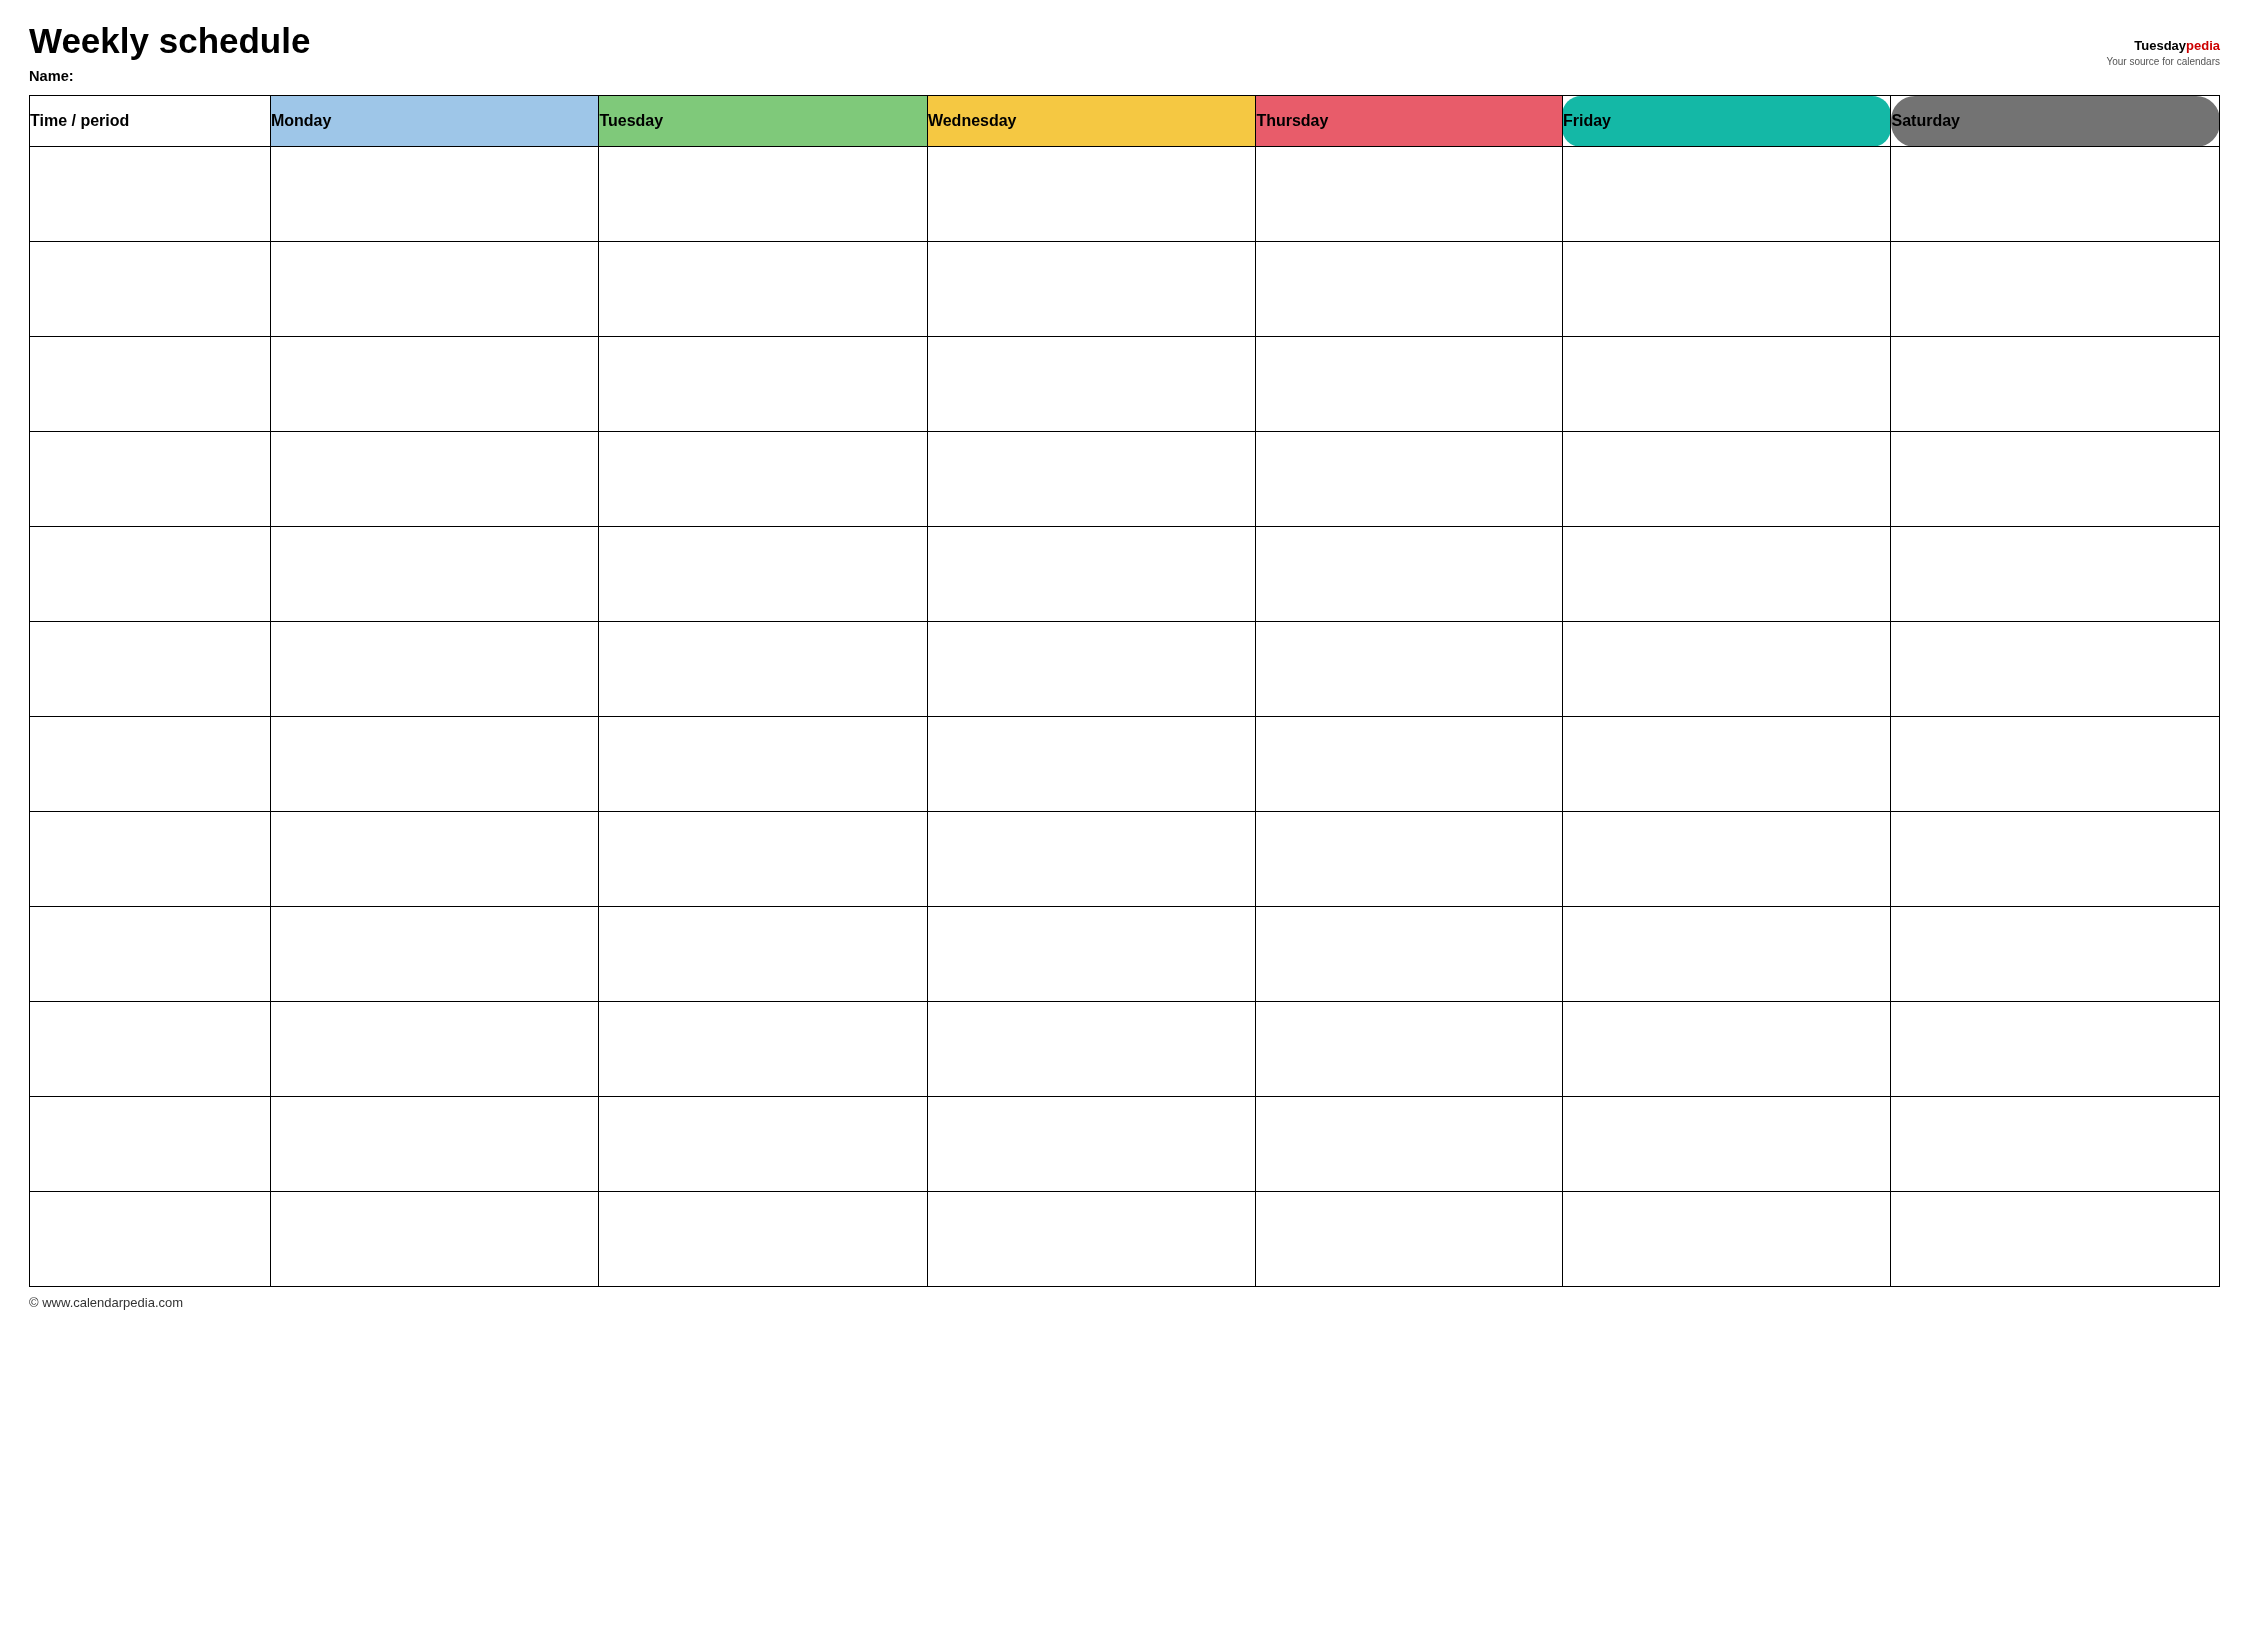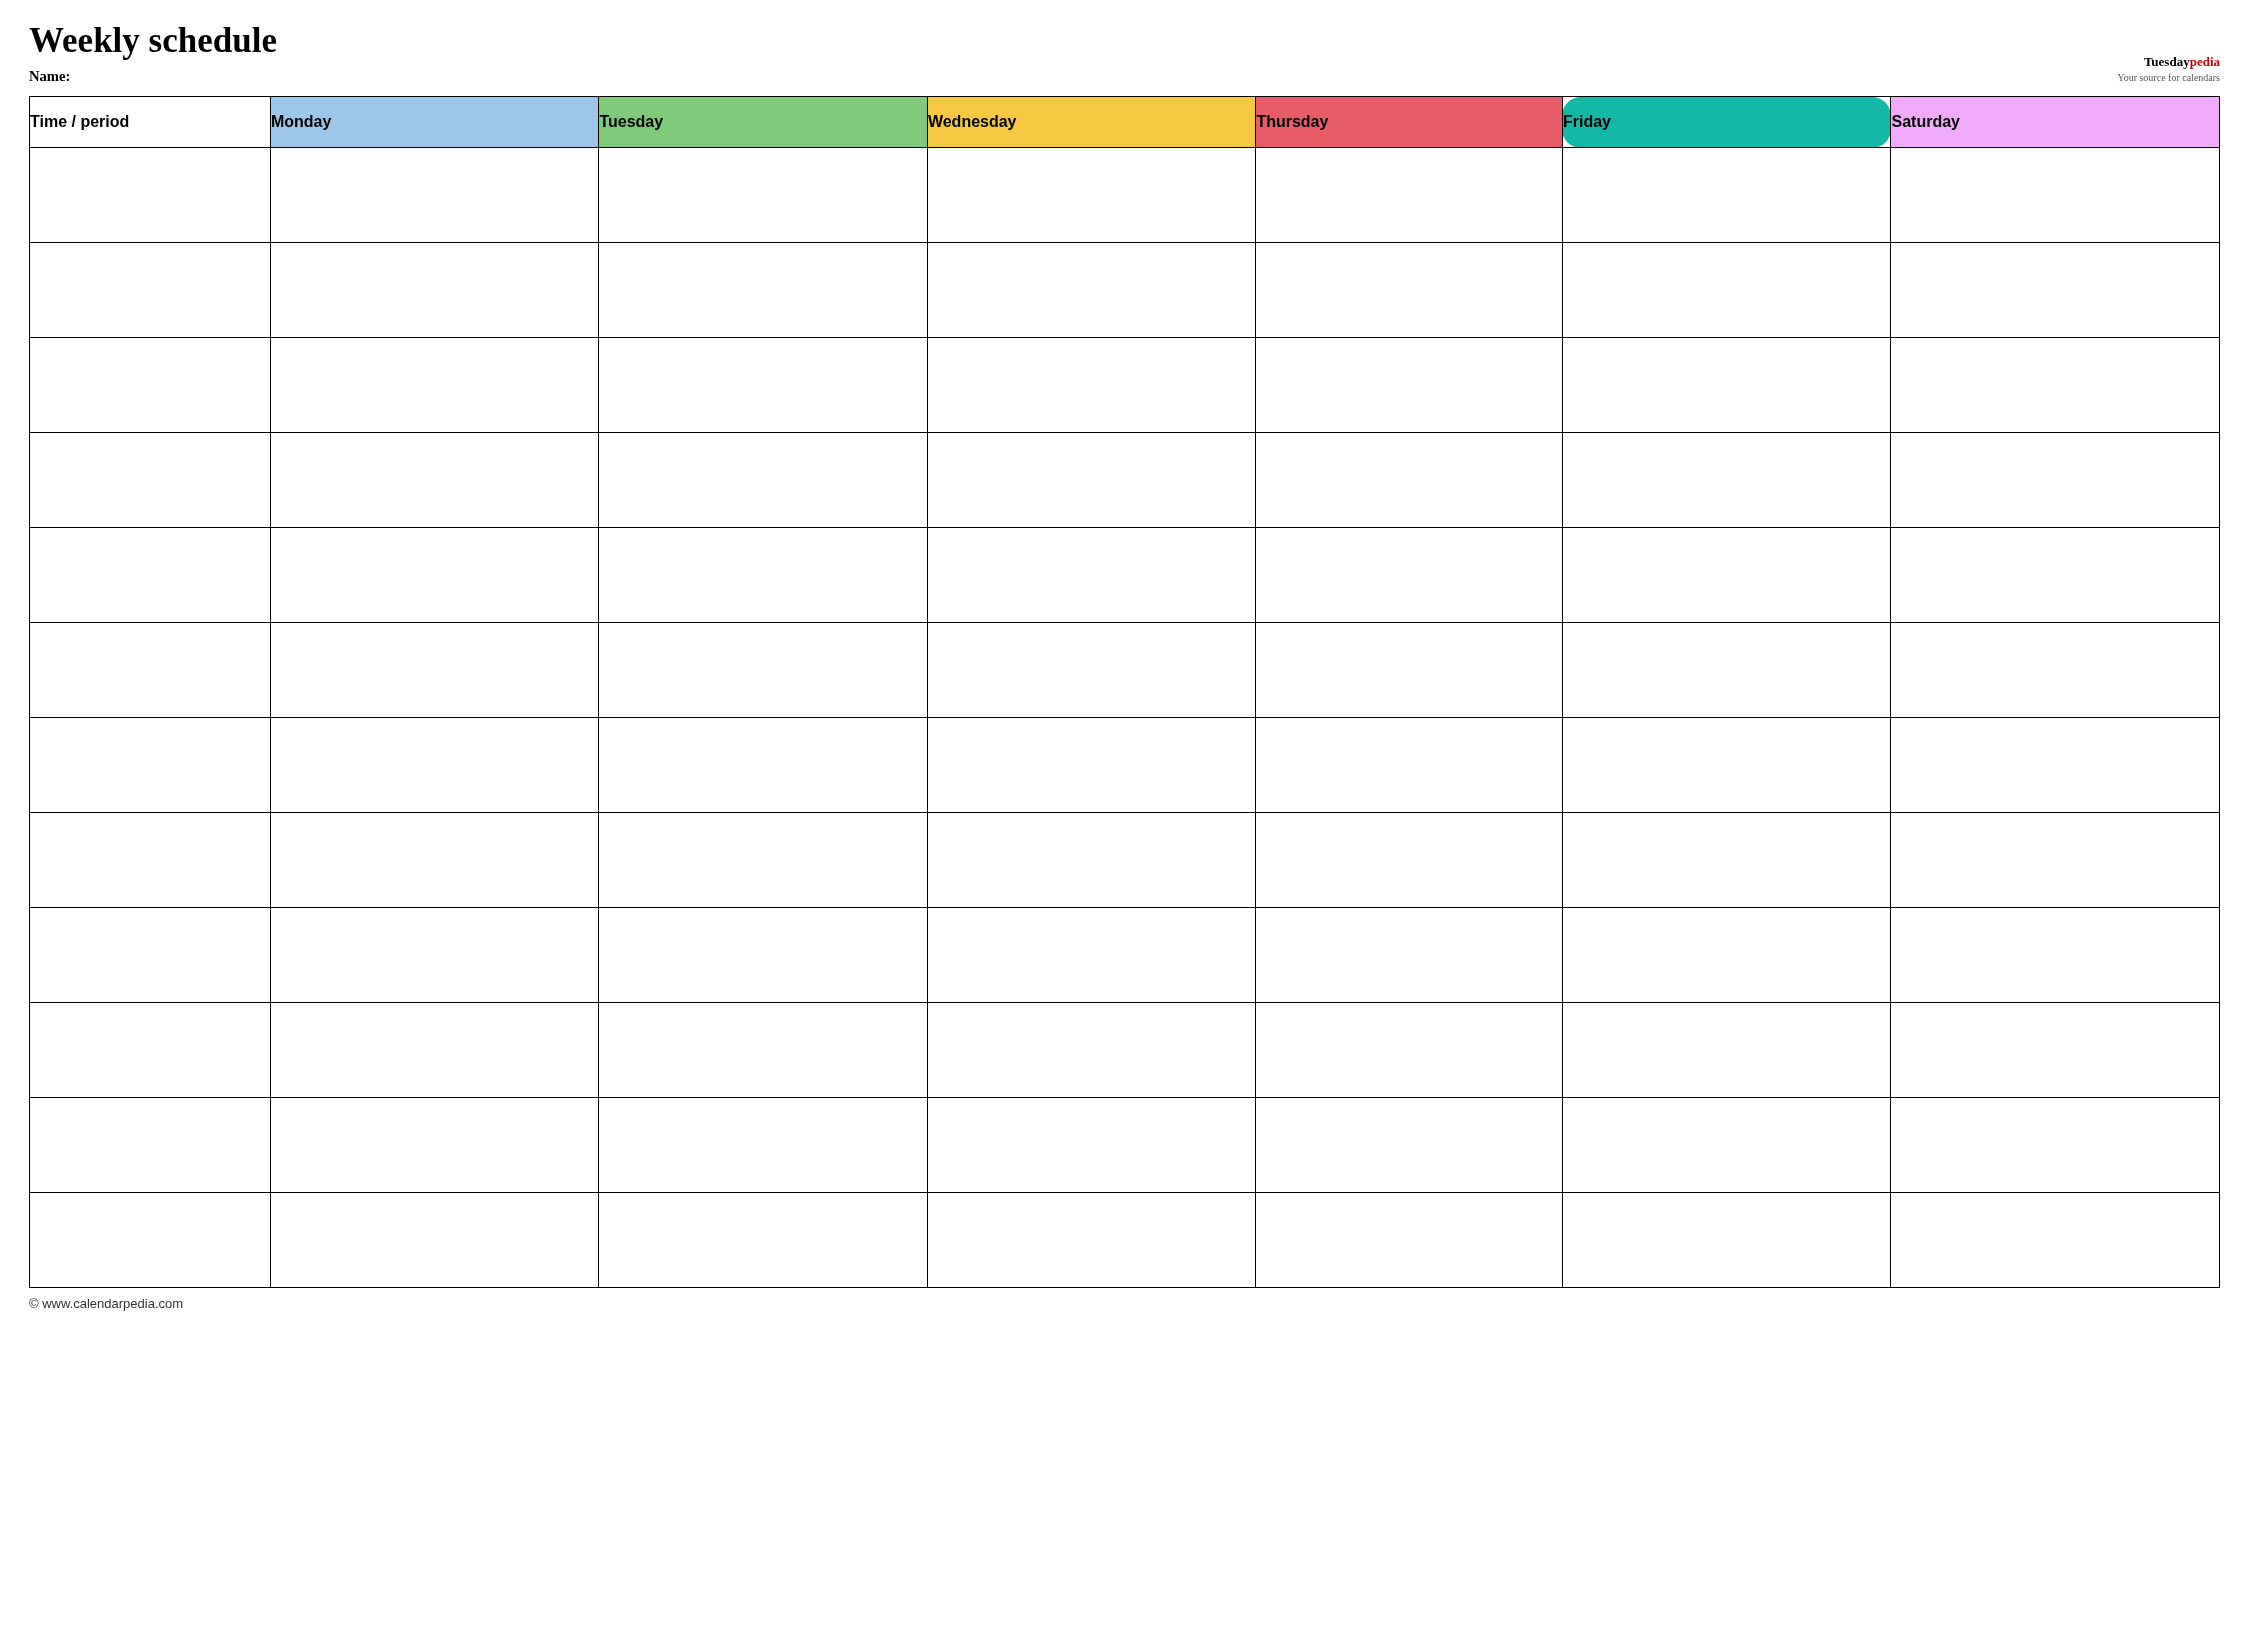--- a/index.html
+++ b/index.html
@@ -10,23 +10,22 @@
 
     body {
       background: #ffffff;
       font-family: Arial, sans-serif;
       padding: 22px 29px 14.6px 29px;
     }
 
     .header-area {
       display: flex;
       justify-content: space-between;
-      align-items: flex-end;
+      align-items: center;
       margin-bottom: 5.8px;
-      font-family: Liberation Serif, serif;
     }
 
     .title-section {
       display: flex;
       flex-direction: column;
     }
 
     .page-title {
       font-size: 35px;
       font-weight: bold;
@@ -115,22 +114,23 @@
       width: 14%;
     }
 
     .col-friday {
       background-color: #14b8a6;
       width: 15%;
       border-radius: 19px;
     }
 
     .col-saturday {
-      background-color: #f0abfc;
-      width: 15%;
+      background-color: #737373;
+      width: 15%;
+      border-radius: 24px;
     }
 
     .time-period-header {
       font-size: 13px;
       font-weight: bold;
       text-align: center;
     }
 
     .footer {
       margin-top: 7.3px;

